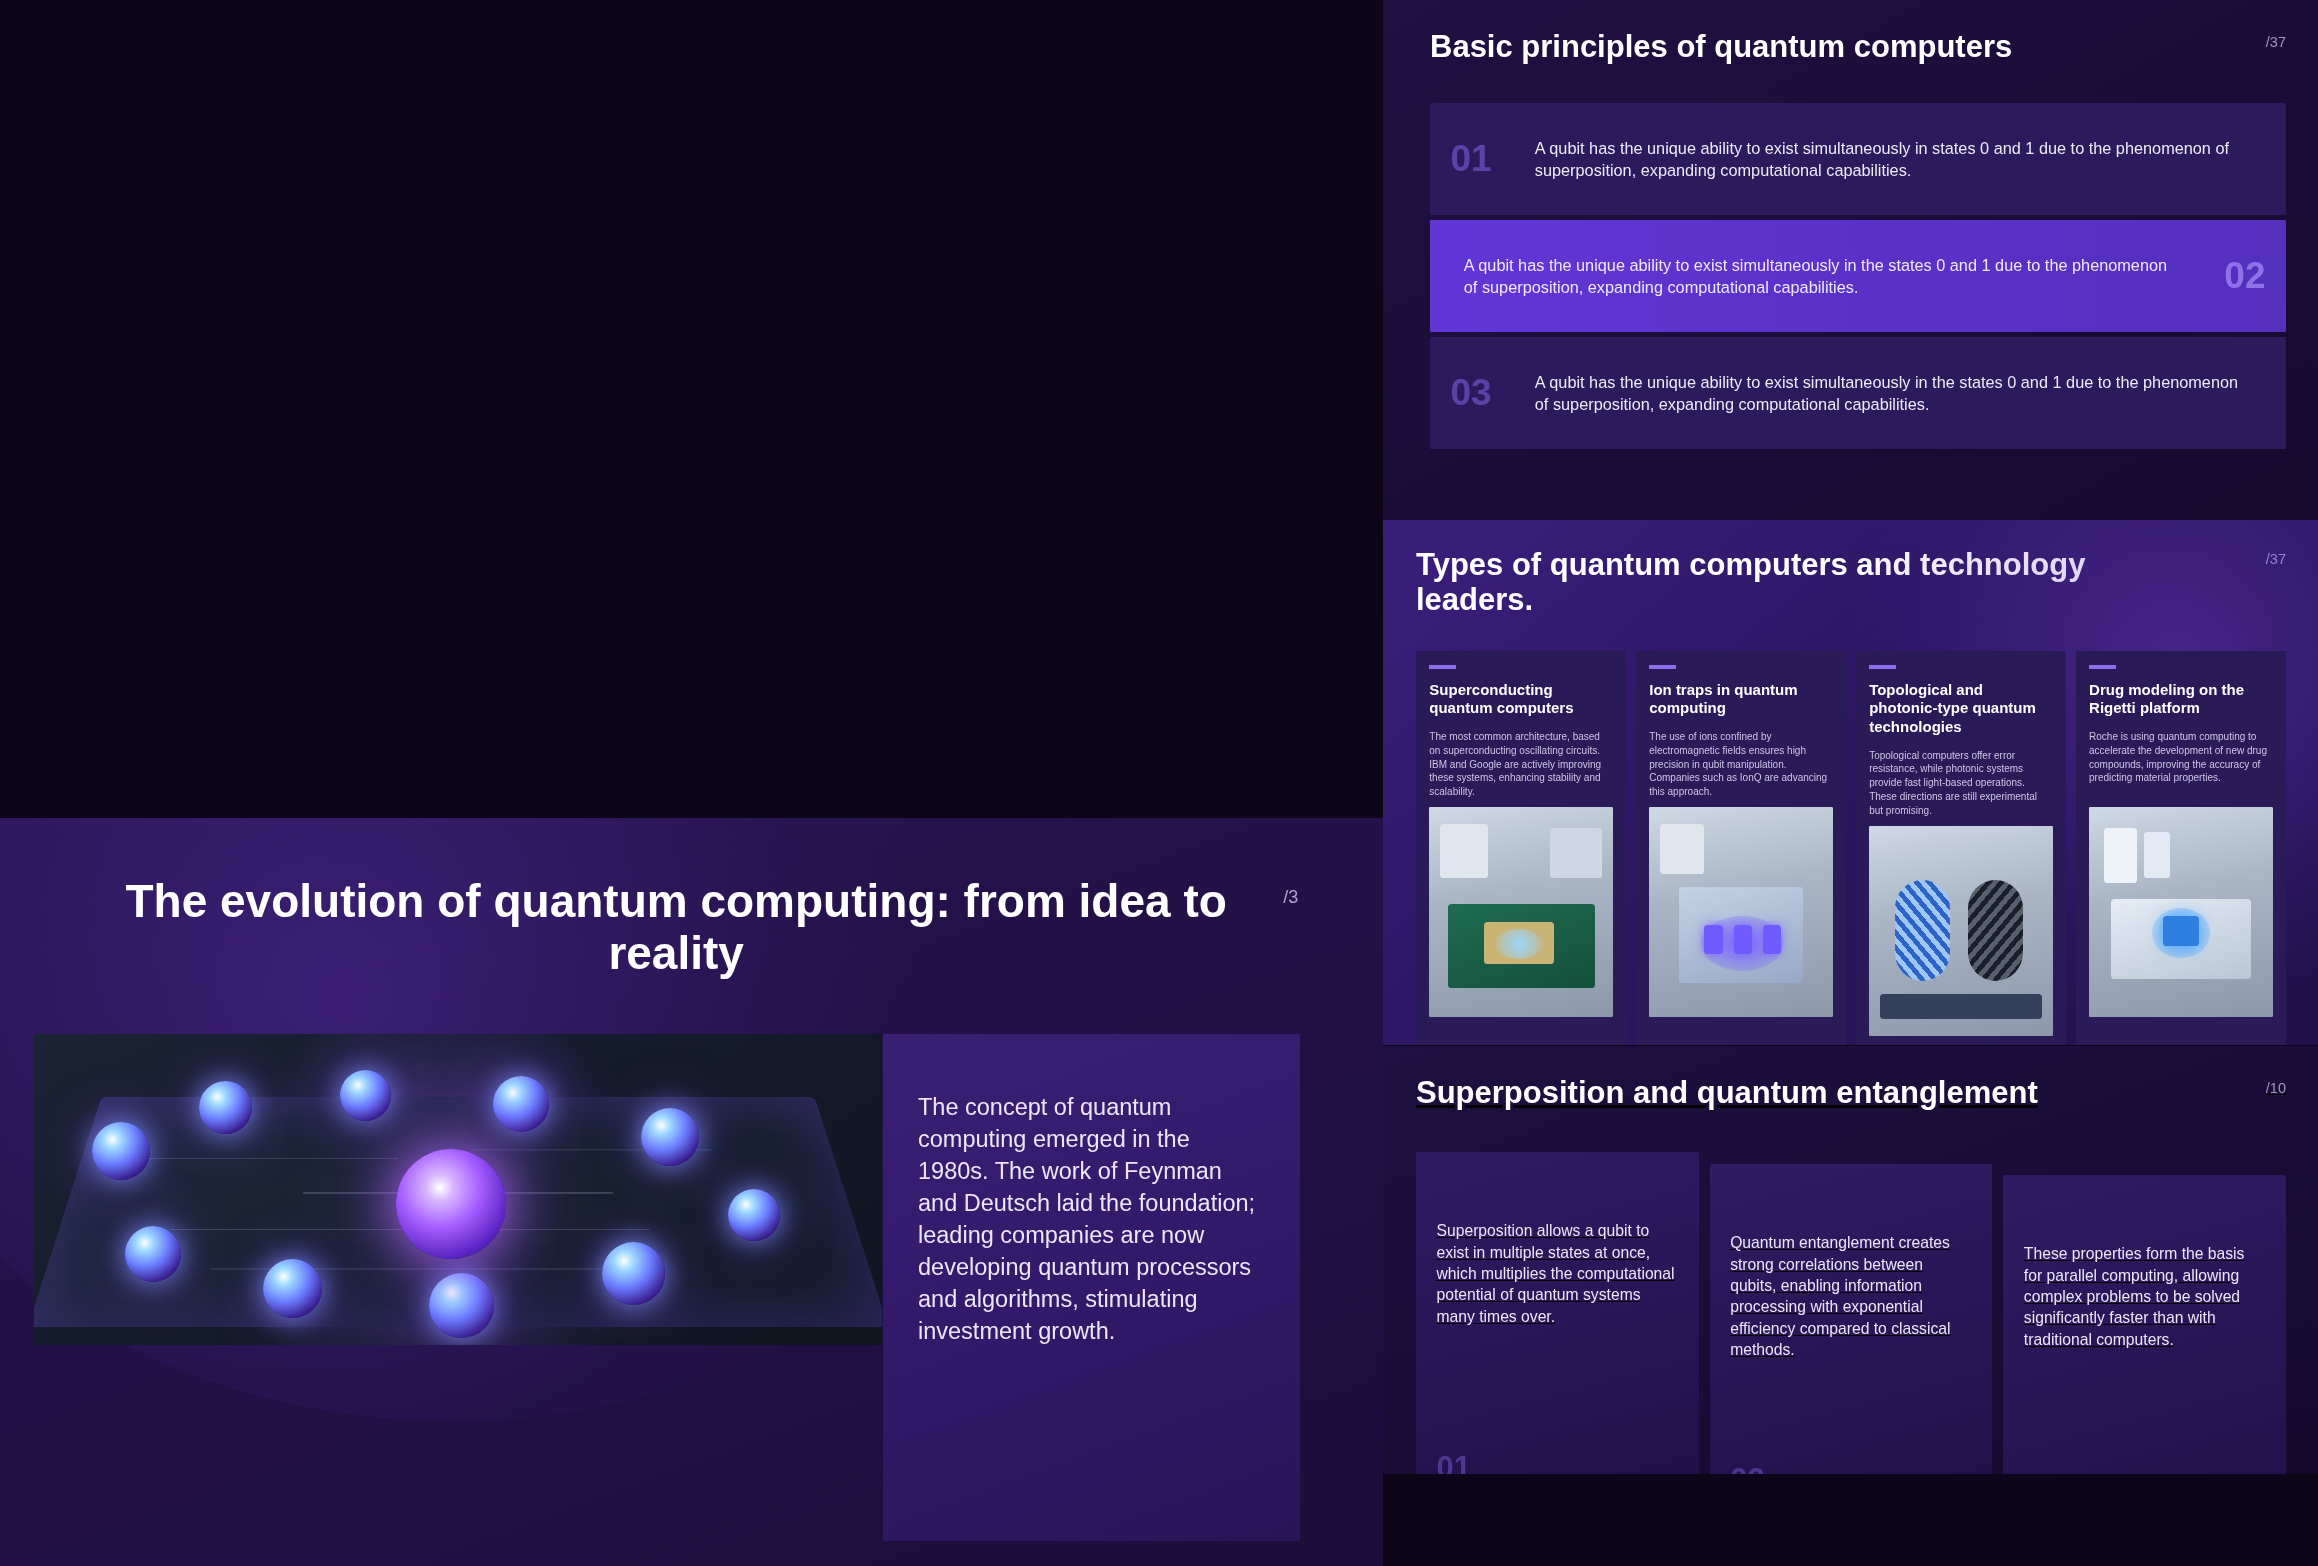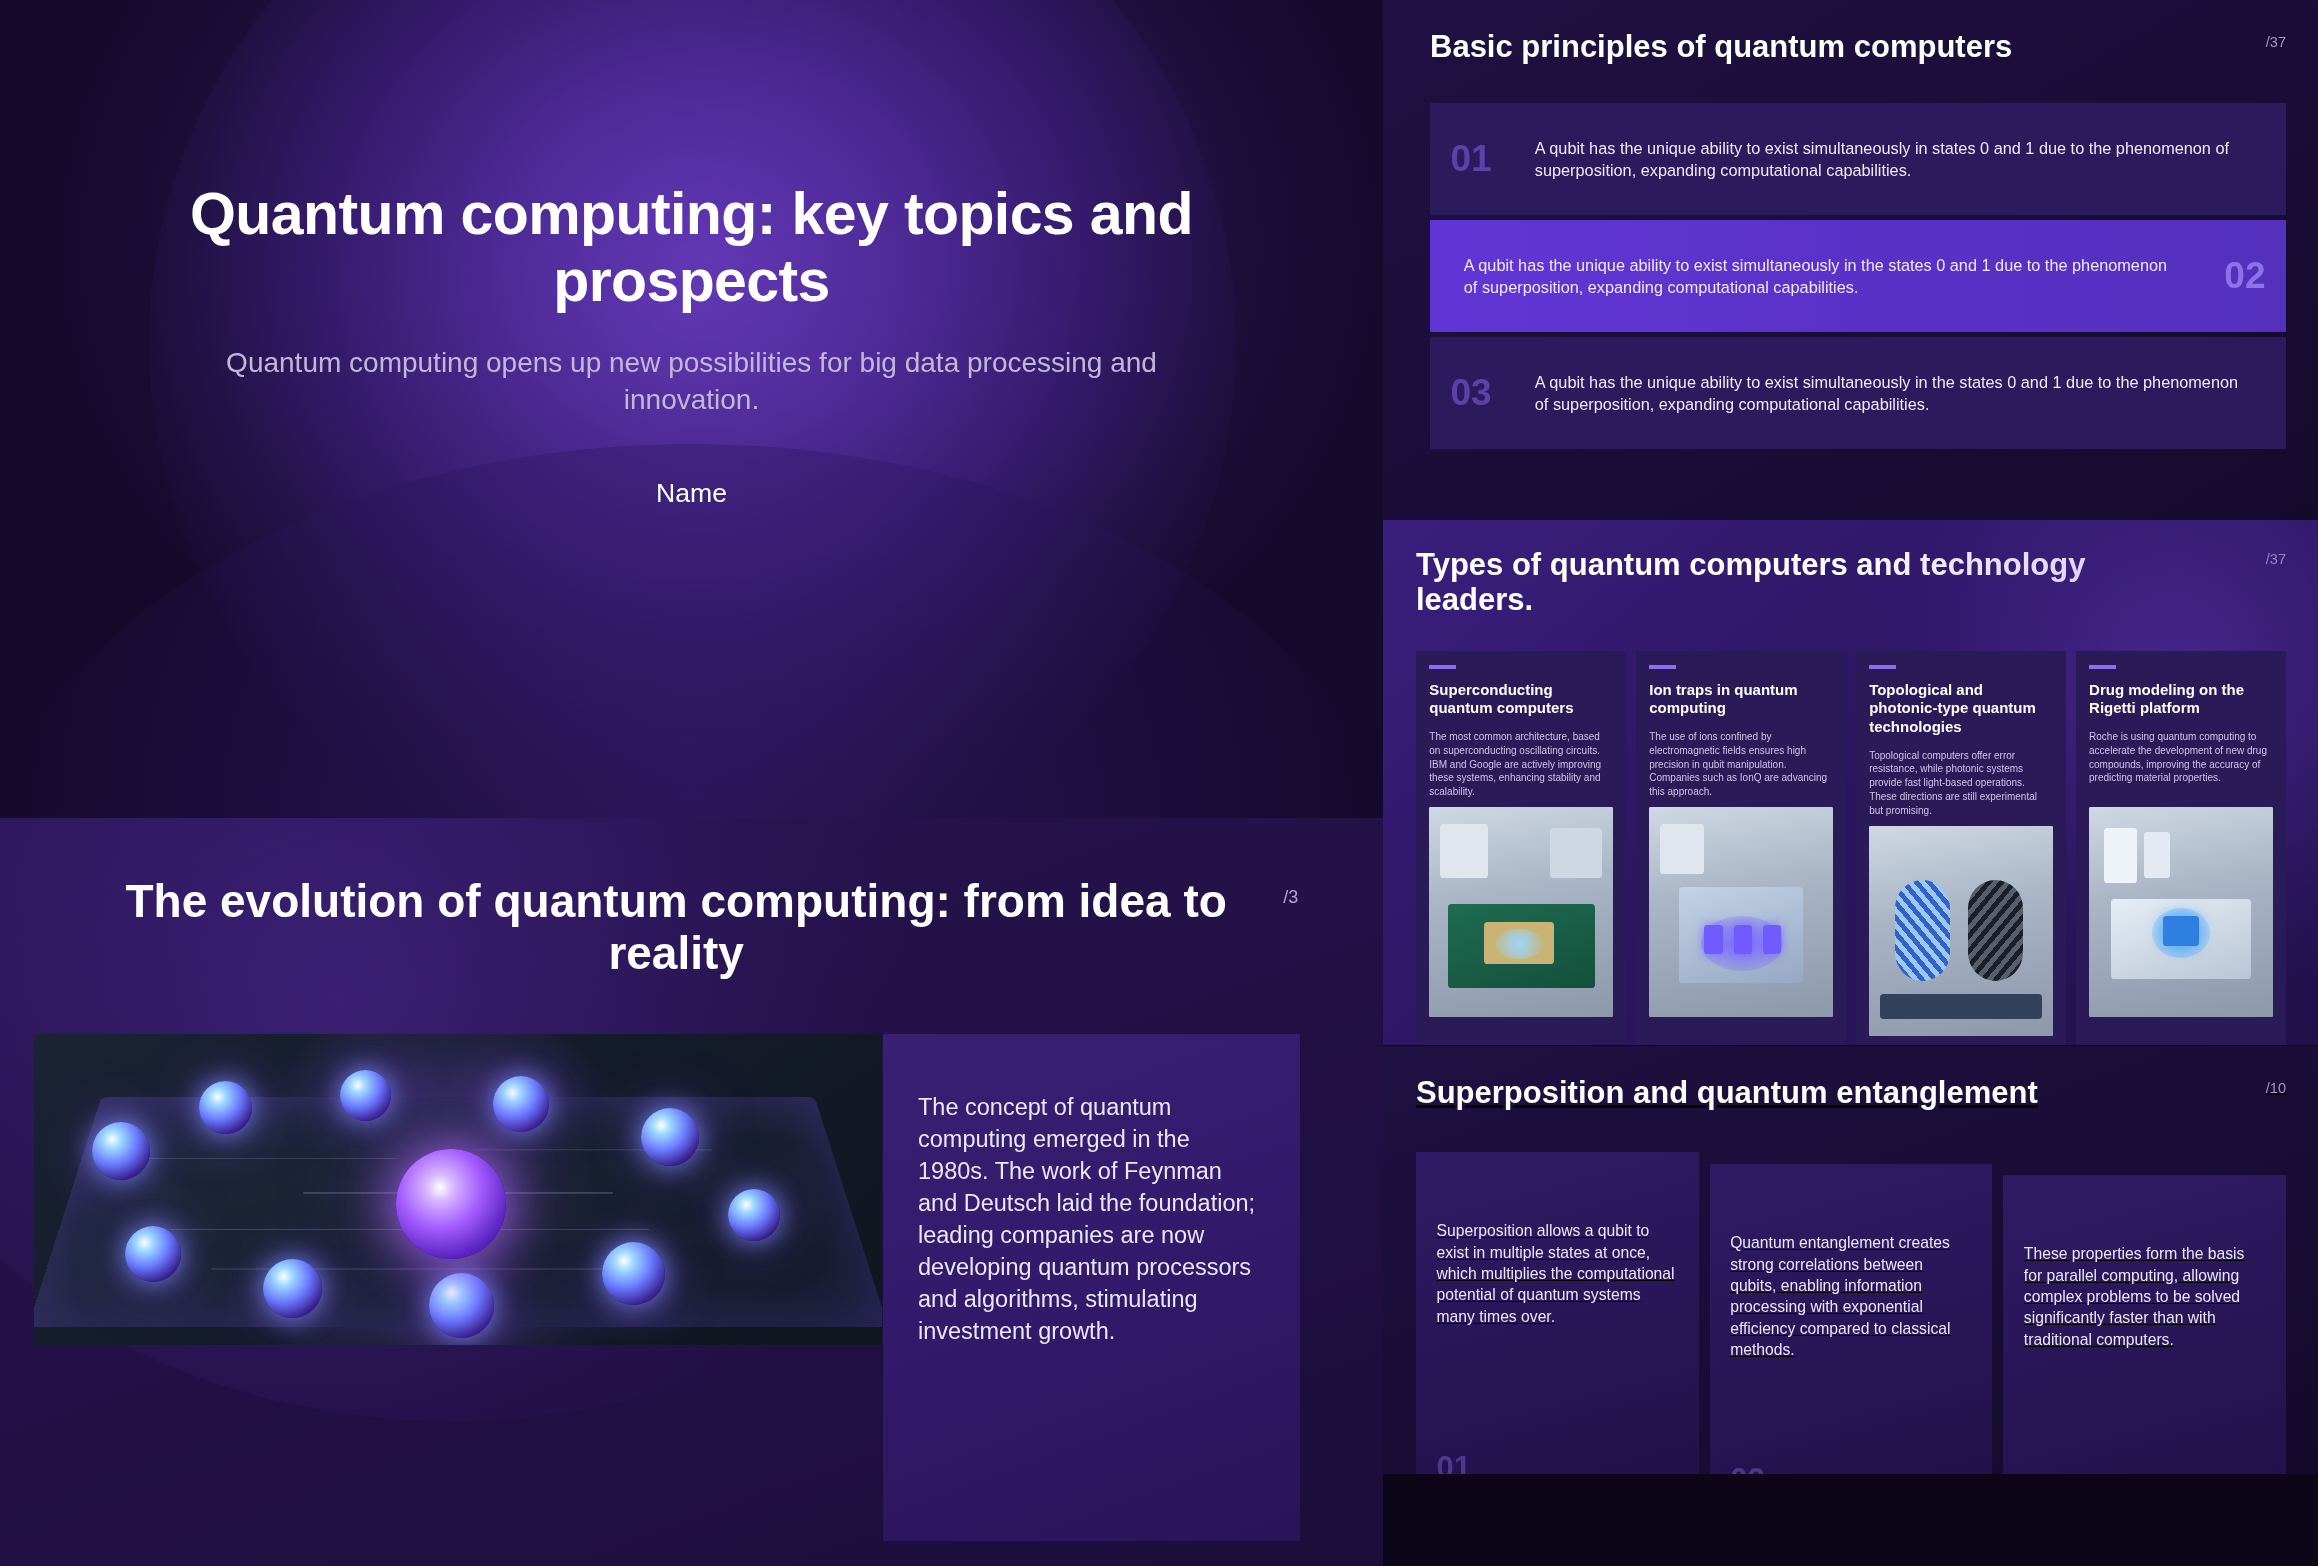--- a/index.html
+++ b/index.html
@@ -209,27 +209,20 @@
   .super-num {
     position: absolute; left: 20.5px; bottom: 15.7px;
     font-size: 31px; font-weight: bold; color: #4d3790;
   }
 </style>
 </head>
 <body>
 
 <div class="page">
 
-  <section class="slide-title">
-    <div class="title-inner">
-      <h1 class="main-title">Quantum computing: key topics and prospects</h1>
-      <p class="main-subtitle">Quantum computing opens up new possibilities for big data processing and innovation.</p>
-      <p class="presenter-name">Name</p>
-    </div>
-  </section>
 
   <section class="slide-evolution">
     <div class="evo-head">
       <h2 class="evo-title">The evolution of quantum computing: from idea to reality</h2>
       <span class="page-num">/3</span>
     </div>
     <div class="evo-body">
       <div class="evo-image">
         <div class="chip-board">
           <div class="trace" style="left:8%;top:30%;width:34%;"></div>

